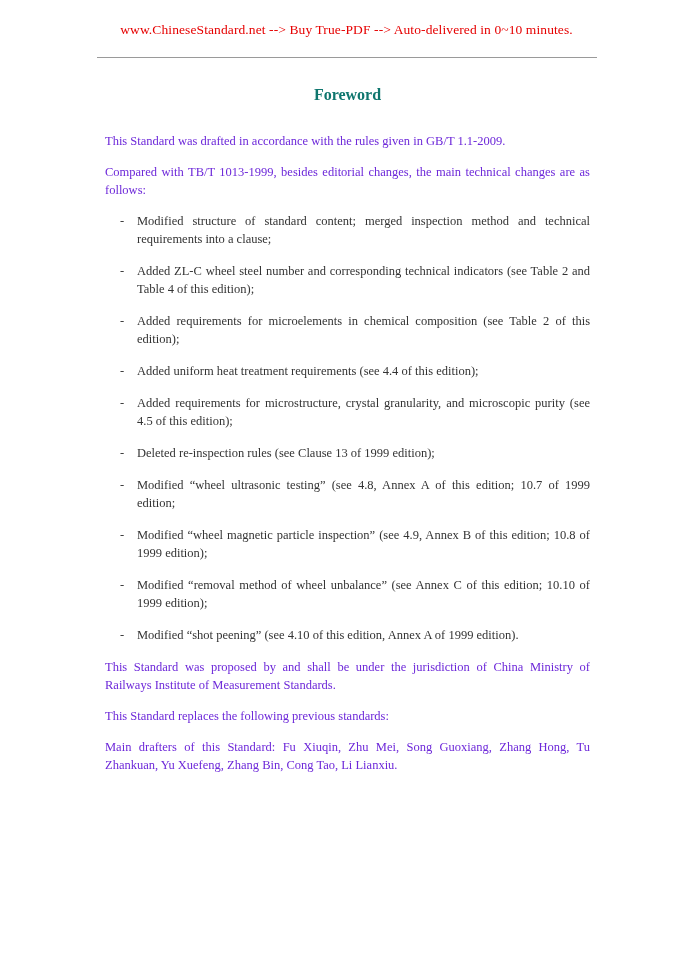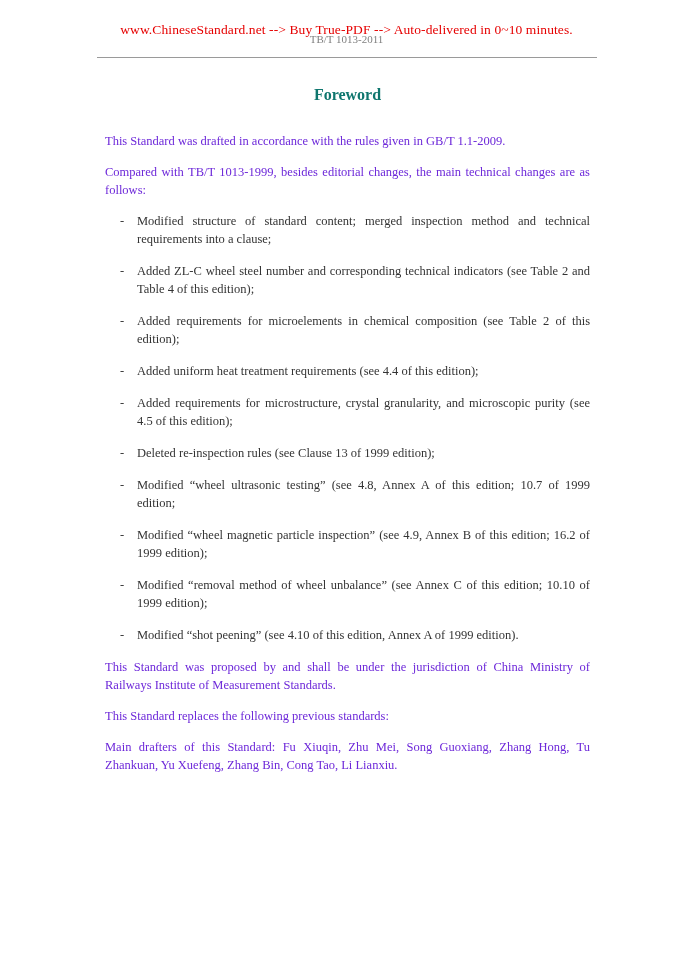--- a/index.html
+++ b/index.html
@@ -102,21 +102,20 @@
     font-weight: bold;
   }
   .page-indicator .pg-total { font-weight: bold; }
 </style>
 </head>
 <body>
 
 <div class="page">
 
   <div class="promo">www.ChineseStandard.net --&gt; Buy True-PDF --&gt; Auto-delivered in 0~10 minutes.</div>
-  <div class="docnum">TB/T 1013-2011</div>
   <div class="rule rule-top"></div>
 
   <main>
     <h1 class="doc-title">Foreword</h1>
 
     <p class="body-par">This Standard was drafted in accordance with the rules given in GB/T 1.1-2009.</p>
 
 
     <p class="body-par">Compared with TB/T 1013-1999, besides editorial changes, the main technical changes are as follows:</p>
 
@@ -144,21 +143,21 @@
       <li>
           <span class="dash">-</span>
           <span class="change-text">Deleted re-inspection rules (see Clause 13 of 1999 edition);</span>
         </li>
       <li>
           <span class="dash">-</span>
           <span class="change-text">Modified “wheel ultrasonic testing” (see 4.8, Annex A of this edition; 10.7 of 1999 edition;</span>
         </li>
       <li>
           <span class="dash">-</span>
-          <span class="change-text">Modified “wheel magnetic particle inspection” (see 4.9, Annex B of this edition; 16.2 of 1999 edition);</span>
+          <span class="change-text">Modified “wheel magnetic particle inspection” (see 4.9, Annex B of this edition; 10.8 of 1999 edition);</span>
         </li>
       <li>
           <span class="dash">-</span>
           <span class="change-text">Modified “removal method of wheel unbalance” (see Annex C of this edition; 10.10 of 1999 edition);</span>
         </li>
       <li>
           <span class="dash">-</span>
           <span class="change-text">Modified “shot peening” (see 4.10 of this edition, Annex A of 1999 edition).</span>
         </li>
     </ul>

